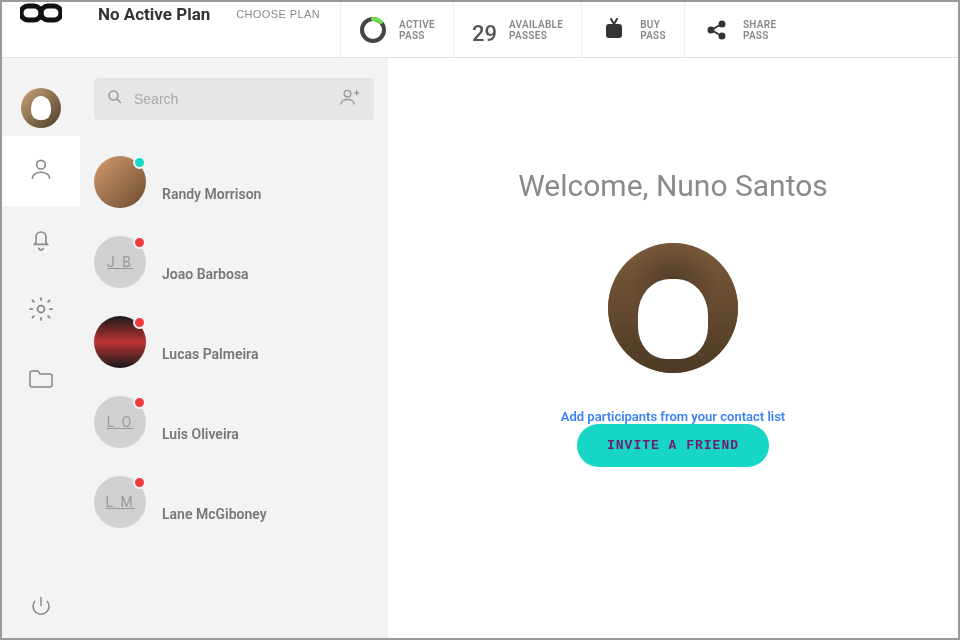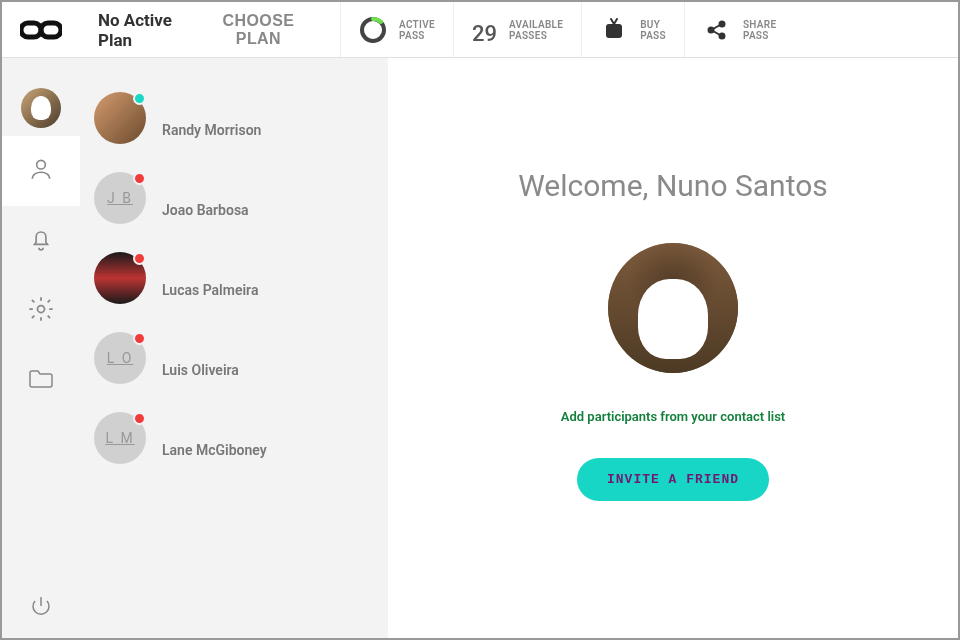--- a/index.html
+++ b/index.html
@@ -6,21 +6,21 @@
 body {
   font-family: -apple-system, BlinkMacSystemFont, "Segoe UI", Roboto, Arial, sans-serif;
   background: #fff;
   width: 960px;
   height: 640px;
   overflow: hidden;
   border: 2px solid #999;
 }
 .top-bar {
   display: flex;
-  align-items: center;
+  align-items: flex-start;
   height: 56px;
   border-bottom: 1px solid #e0e0e0;
   background: #fff;
 }
 .logo-cell {
   width: 78px;
   display: flex;
   align-items: center;
   justify-content: center;
 }
@@ -37,23 +37,23 @@
   align-items: center;
   padding-left: 18px;
 }
 .plan-title {
   font-size: 17px;
   font-weight: 700;
   color: #333;
 }
 .choose-plan-btn {
   margin-left: auto;
-  margin-right: 20px;
-  font-size: 16px;
-  font-weight: 700;
+  margin-right: 12px;
+  font-size: 11px;
+  font-weight: 400;
   letter-spacing: 0.4px;
   color: #888;
   background: none;
   border: none;
   cursor: pointer;
   padding: 6px 8px;
 }
 .stat-cell {
   display: flex;
   align-items: center;
@@ -227,22 +227,21 @@
 .welcome-avatar::after{
   content:"";
   position:absolute;
   left:30px;top:36px;width:70px;height:80px;
   background:#fff;
   border-radius:45% 45% 40% 40%;
 }
 .welcome-sub {
   font-size:13px;
   font-weight:600;
-  color:#15803d;
-  margin-bottom:34px;
+  color:#3b82f6;
   text-align:center;
 }
 .invite-btn {
   background:#17d6c5;
   color:#701a75;
   border:none;
   border-radius:26px;
   padding:14px 30px;
   font-size:13px;
   font-weight:700;
@@ -366,20 +365,37 @@
       <span>
         <svg width="24" height="24" viewBox="0 0 24 24" fill="none" stroke="#888" stroke-width="1.5">
           <path d="M12 3v9"></path>
             <path d="M6 7a8 8 0 1 0 12 0"></path>
         </svg>
       </span>
     </div>
   </div>
 
   <div class="contacts-col">
+    <div class="search-row">
+      <span class="search-icon">
+        <svg width="18" height="18" viewBox="0 0 24 24" fill="none" stroke="#999" stroke-width="2">
+          <circle cx="10" cy="10" r="6"></circle>
+            <line x1="15" y1="15" x2="20" y2="20"></line>
+        </svg>
+      </span>
+      <input class="search-input" placeholder="Search" style="">
+      <span class="add-person-icon">
+        <svg width="24" height="20" viewBox="0 0 28 24" fill="none" stroke="#999" stroke-width="1.7">
+          <circle cx="11" cy="8" r="4"></circle>
+            <path d="M3 21c0-4 4-6 8-6s8 2 8 6"></path>
+          <line x1="22" y1="4" x2="22" y2="10"></line>
+            <line x1="19" y1="7" x2="25" y2="7"></line>
+        </svg>
+      </span>
+    </div>
 
     <div id="contacts-list">
         <div class="contact-row">
           <div class="contact-avatar-wrap">
             <div class="contact-avatar av-photo-1"></div>
             <div class="status-dot status-online"></div>
           </div>
           <div class="contact-name">Randy Morrison</div>
         </div>
         <div class="contact-row">

